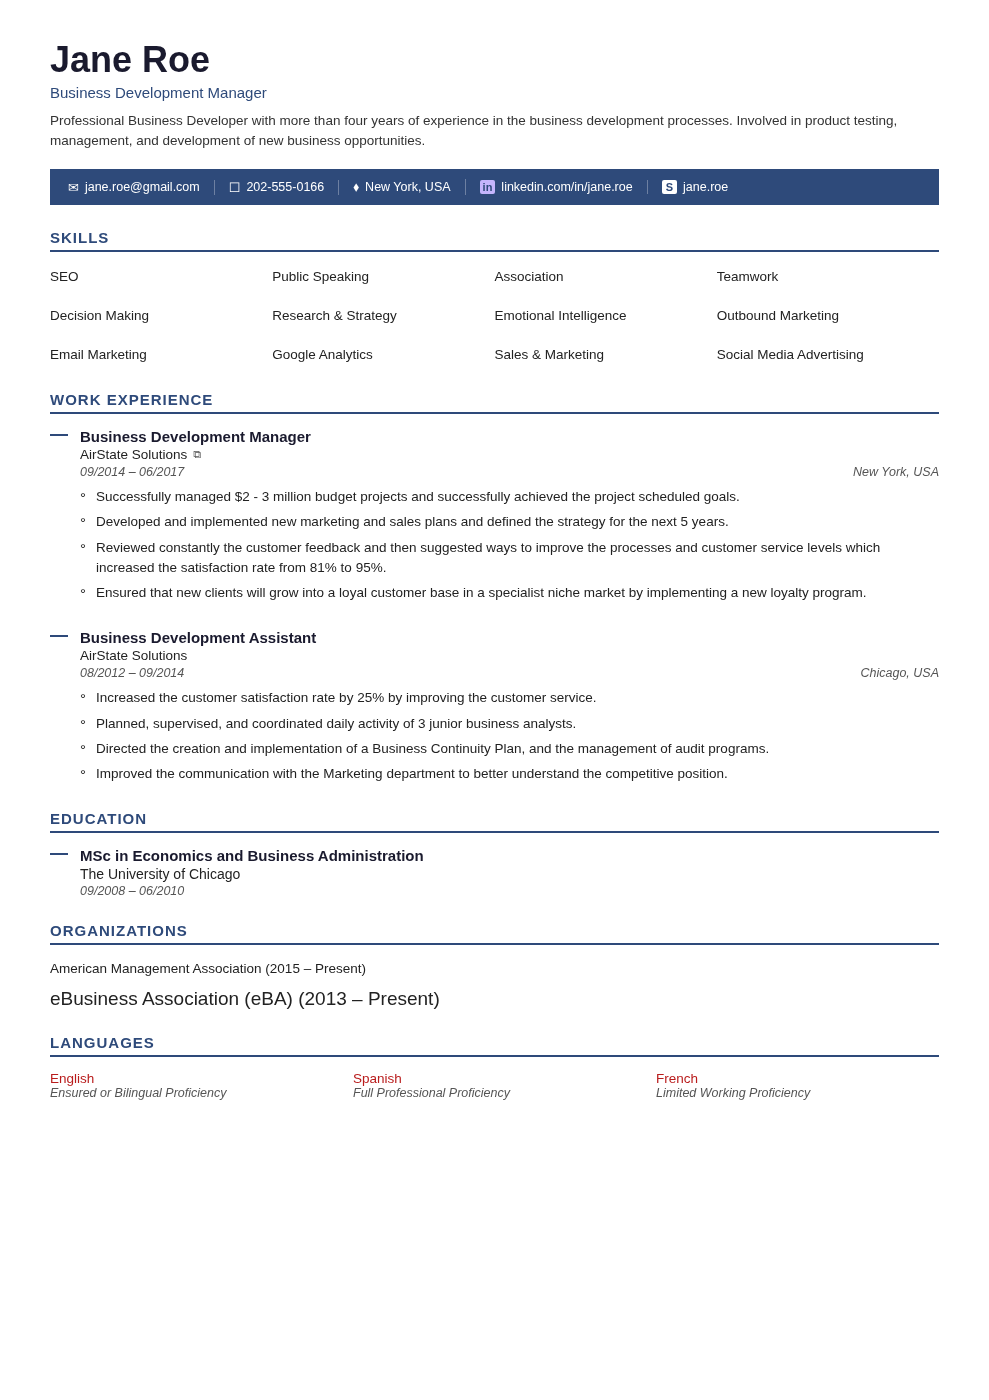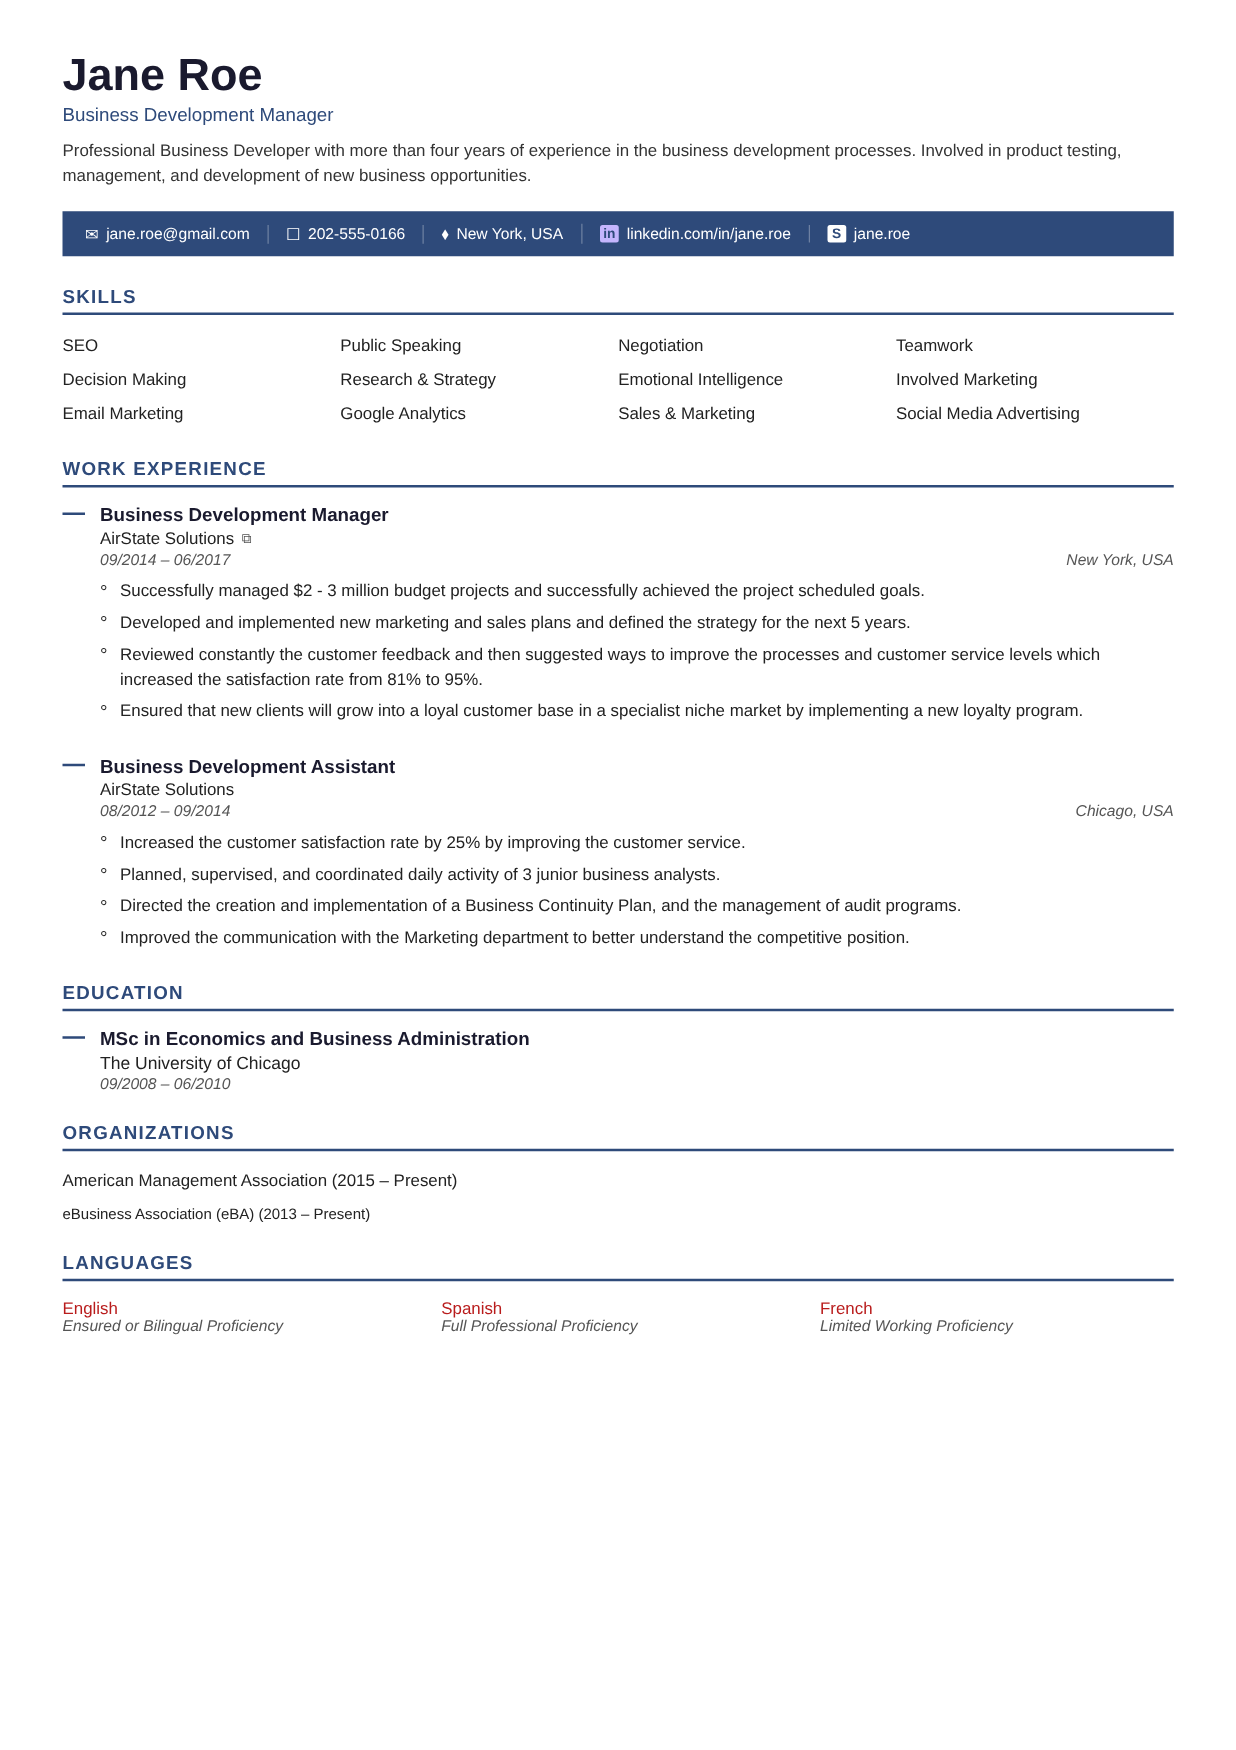--- a/index.html
+++ b/index.html
@@ -62,21 +62,21 @@
       text-transform: uppercase;
       letter-spacing: 1px;
       border-bottom: 2px solid #2e4a7a;
       padding-bottom: 4px;
       margin-bottom: 14px;
       margin-top: 24px;
     }
     .skills-grid {
       display: grid;
       grid-template-columns: repeat(4, 1fr);
-      gap: 6px 0;
+      gap: 18px 0;
       margin-bottom: 26px;
     }
     .skill-item {
       font-size: 13.5px;
       color: #222;
       padding: 3px 0;
     }
     .job-block {
       position: relative;
       padding-left: 30px;
@@ -181,21 +181,21 @@
       grid-template-columns: 1fr 1fr;
       gap: 10px 20px;
       margin-top: 4px;
     }
     .org-item {
       font-size: 13.5px;
       color: #222;
       line-height: 1.5;
     }
     .org-single {
-      font-size: 12px;
+      font-size: 19px;
       color: #222;
       margin-top: 8px;
     }
     .langs-grid {
       display: grid;
       grid-template-columns: repeat(3, 1fr);
       gap: 10px 20px;
       margin-top: 6px;
     }
     .lang-name {
@@ -236,26 +236,26 @@
     <span class="contact-icon" style="font-weight:bold;font-size:11px;background:#fff;color:#2e4a7a;padding:1px 4px;border-radius:2px;">S</span>
     <span>jane.roe</span>
   </div>
 </div>
 
 <div>
   <div class="section-title">SKILLS</div>
   <div class="skills-grid" id="skills-grid">
       <div class="skill-item">SEO</div>
       <div class="skill-item">Public Speaking</div>
-      <div class="skill-item">Negotiation</div>
+      <div class="skill-item">Association</div>
       <div class="skill-item">Teamwork</div>
       <div class="skill-item">Decision Making</div>
       <div class="skill-item">Research &amp; Strategy</div>
       <div class="skill-item">Emotional Intelligence</div>
-      <div class="skill-item">Involved Marketing</div>
+      <div class="skill-item">Outbound Marketing</div>
       <div class="skill-item">Email Marketing</div>
       <div class="skill-item">Google Analytics</div>
       <div class="skill-item">Sales &amp; Marketing</div>
       <div class="skill-item">Social Media Advertising</div>
     </div>
 </div>
 
 <div>
   <div class="section-title">WORK EXPERIENCE</div>
   <div id="jobs-list">

